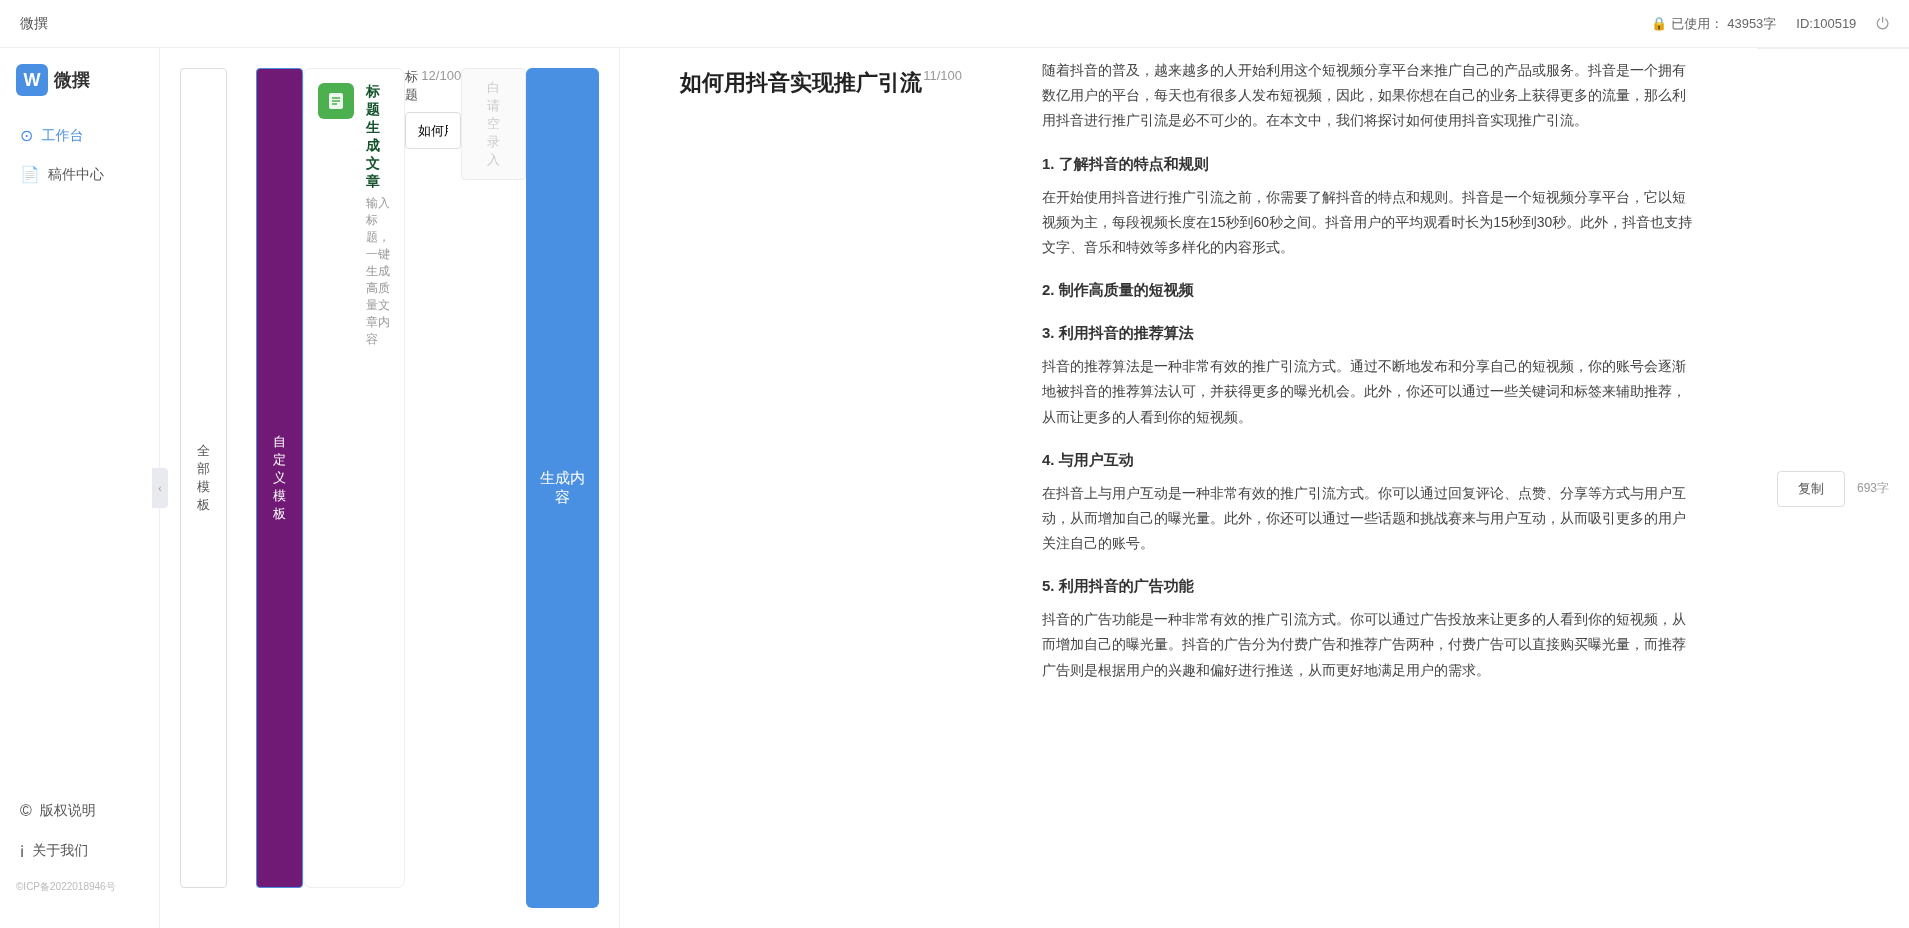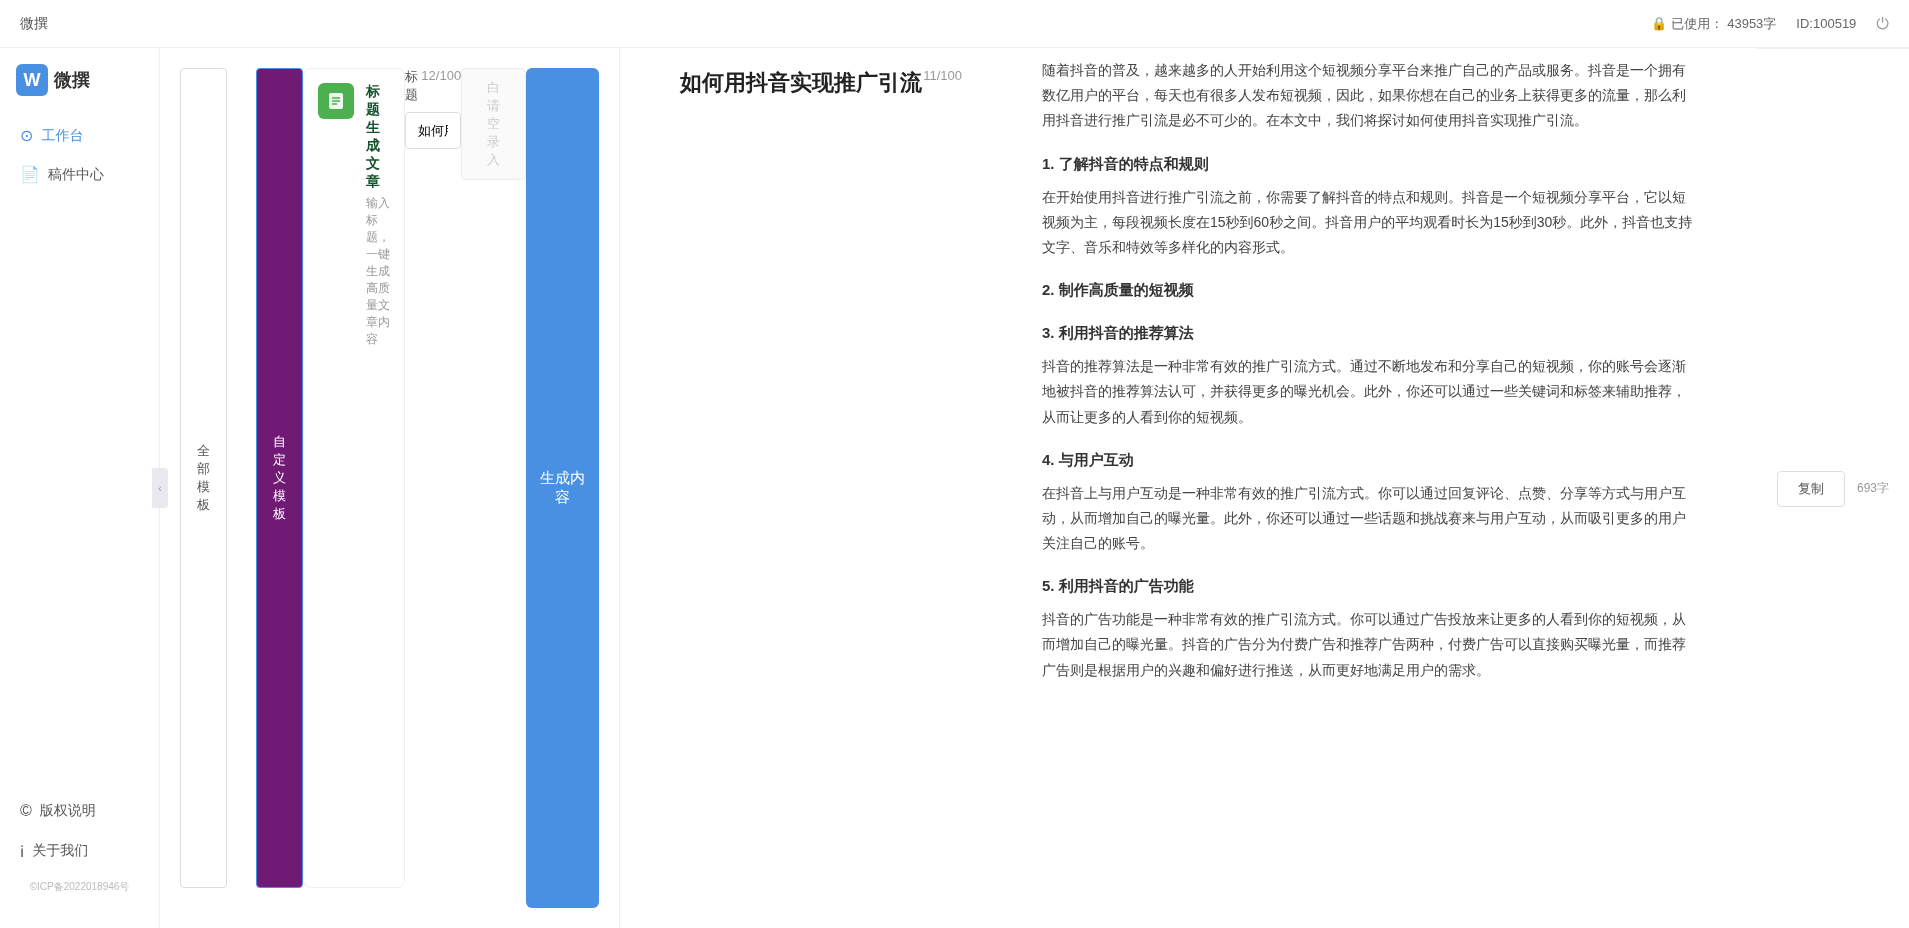--- a/index.html
+++ b/index.html
@@ -66,21 +66,20 @@
     .nav-item.active { color: #4a90e2; }
     .nav-icon { font-size: 16px; }
     .sidebar-bottom {
       margin-top: auto;
       padding-bottom: 10px;
     }
     .copyright {
       font-size: 10px;
       color: #bbb;
       padding: 8px 16px;
-      text-align: center;
     }
 
     
     .collapse-btn {
       position: absolute;
       left: 152px;
       top: 50%;
       transform: translateY(-50%);
       width: 16px;
       height: 40px;

